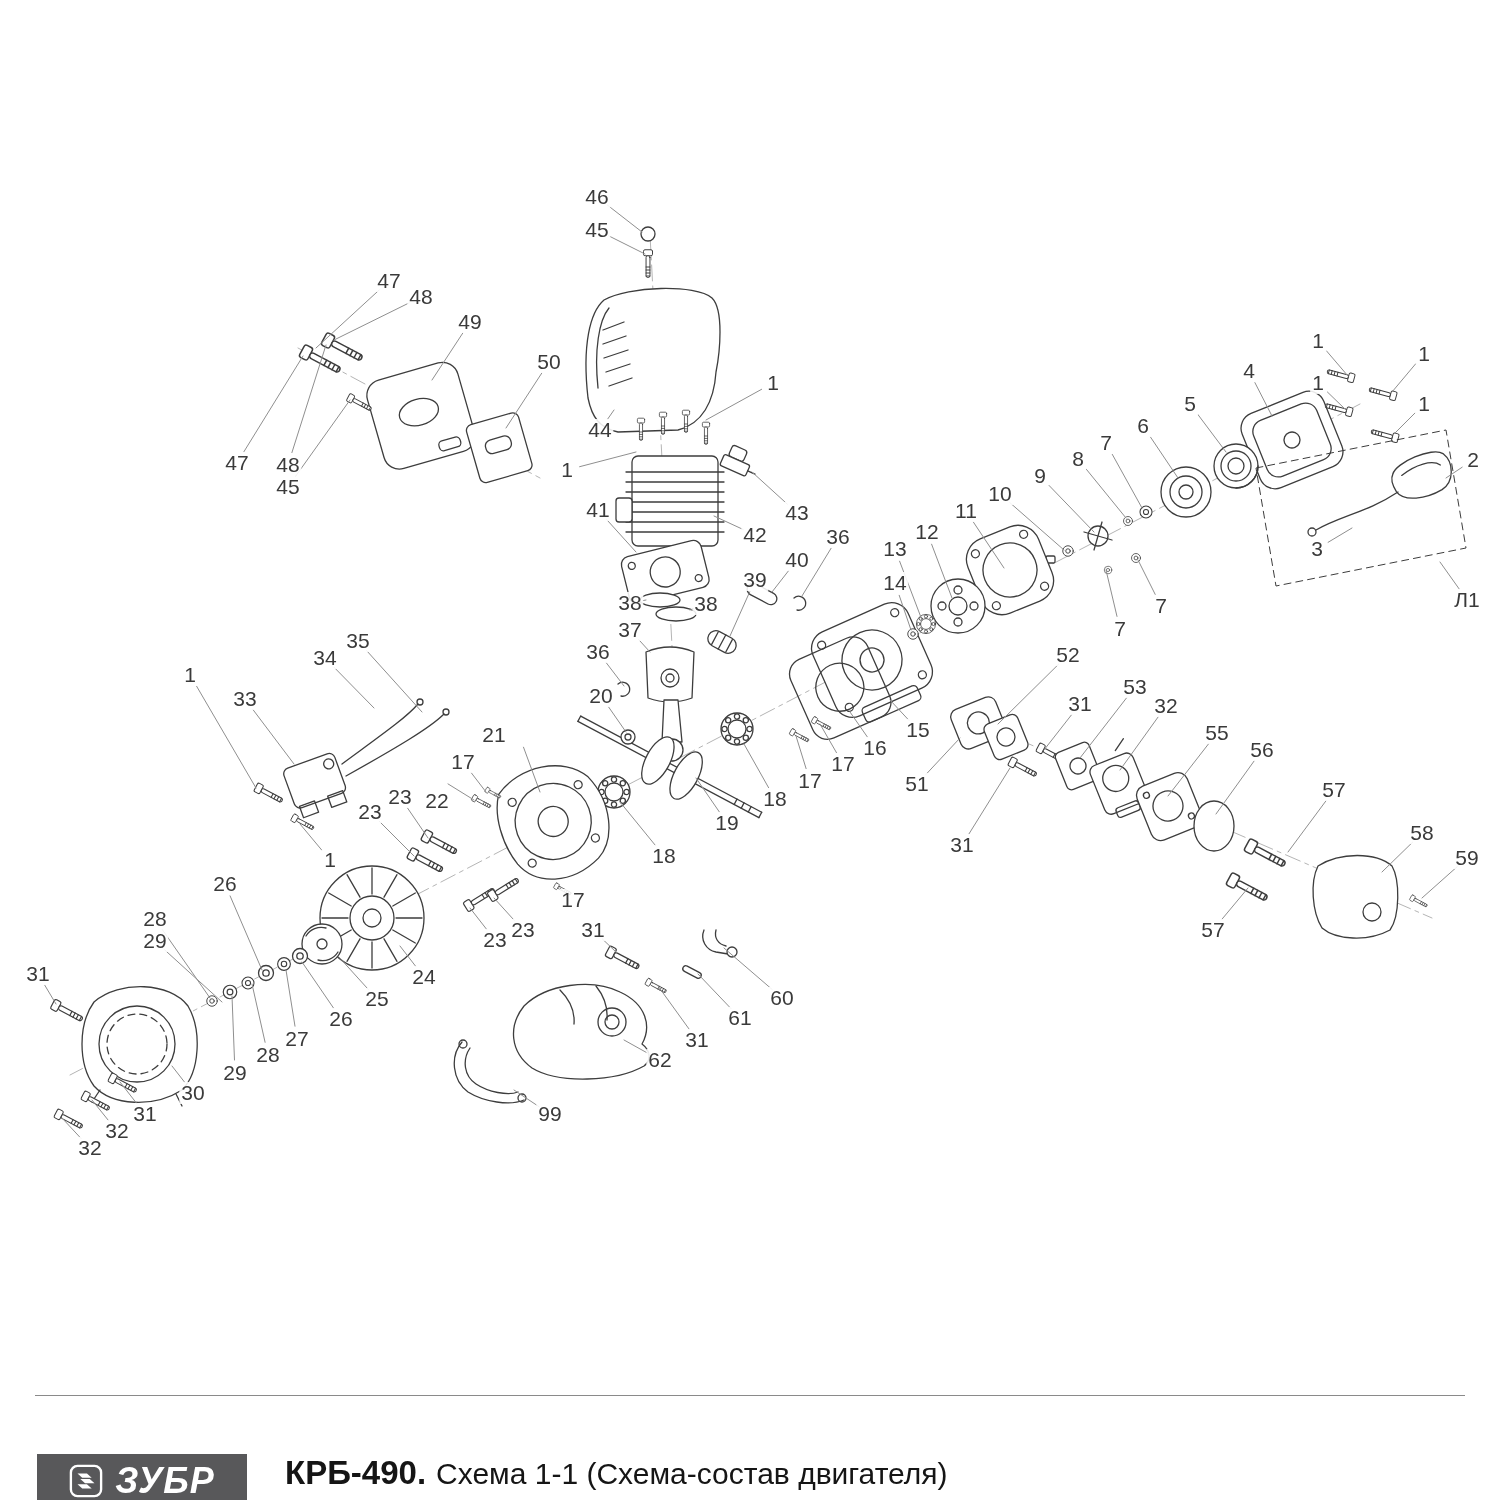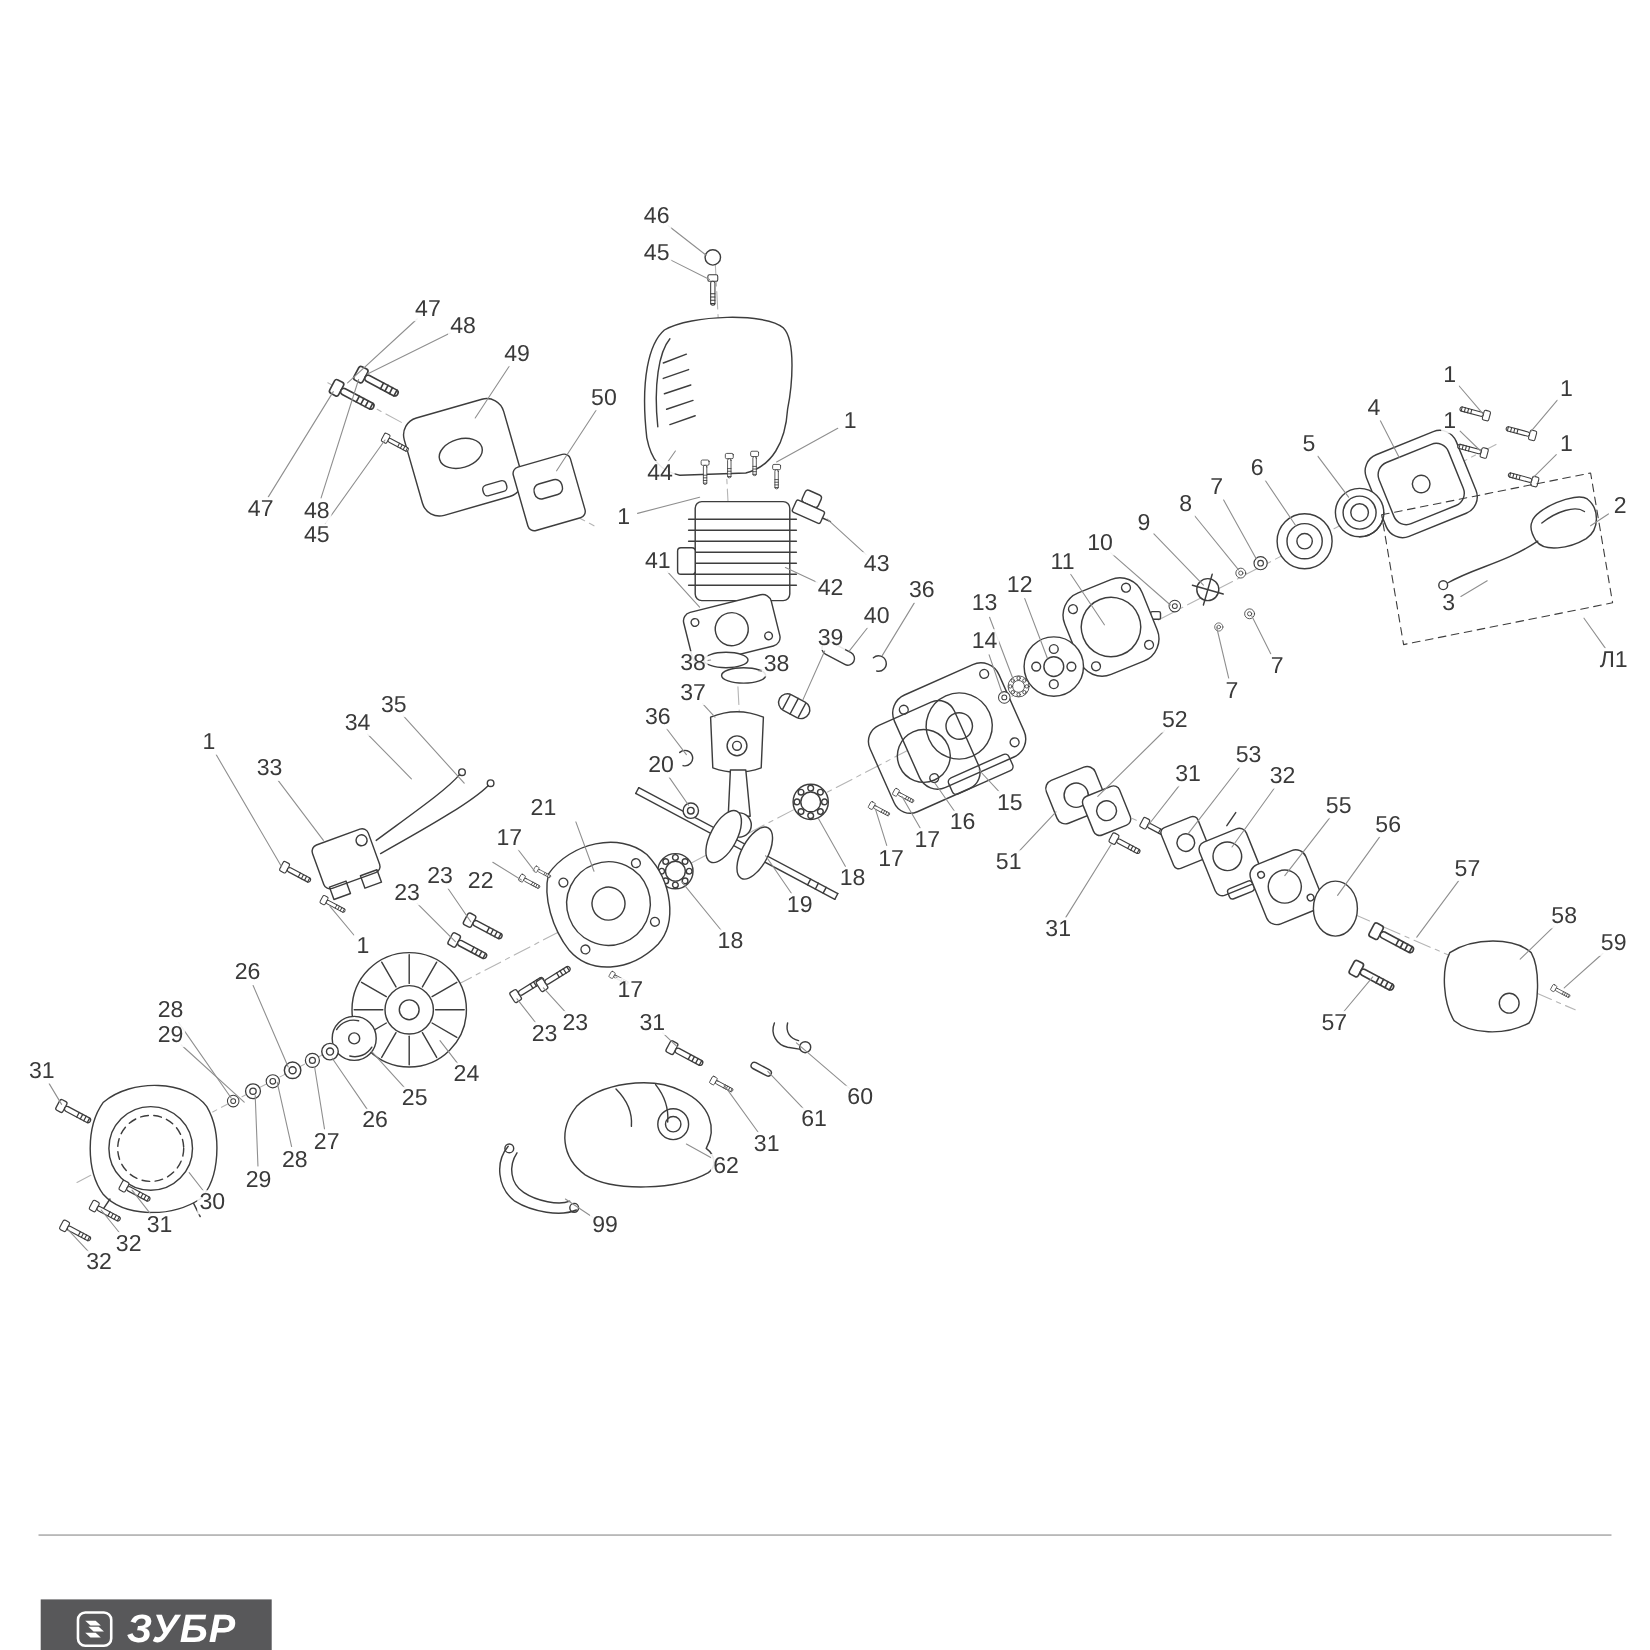--- a/index.html
+++ b/index.html
@@ -560,15 +560,18 @@
     <div class="footer-row">
       <div class="brand-badge">
         <svg viewBox="0 0 36 36" width="34" height="34">
           <rect x="2" y="2" width="32" height="32" rx="7" fill="none" stroke="#ffffff" stroke-width="2.5"></rect>
           <path d="M9 10 h10 l5 4.5 h-10 Z" fill="#ffffff"></path>
           <path d="M12 15.8 h10 l5 4.5 h-10 Z" fill="#ffffff"></path>
           <path d="M9 21.5 h10 l5 4.5 h-10 Z" fill="#ffffff"></path>
         </svg>
         <span class="brand-text">ЗУБР</span>
       </div>
+      <div class="footer-title">
+        <span class="model">КРБ-490.</span><span>Схема 1-1 (Схема-состав двигателя)</span>
+      </div>
     </div>
   </div>
 </div>
 
 </body></html>

